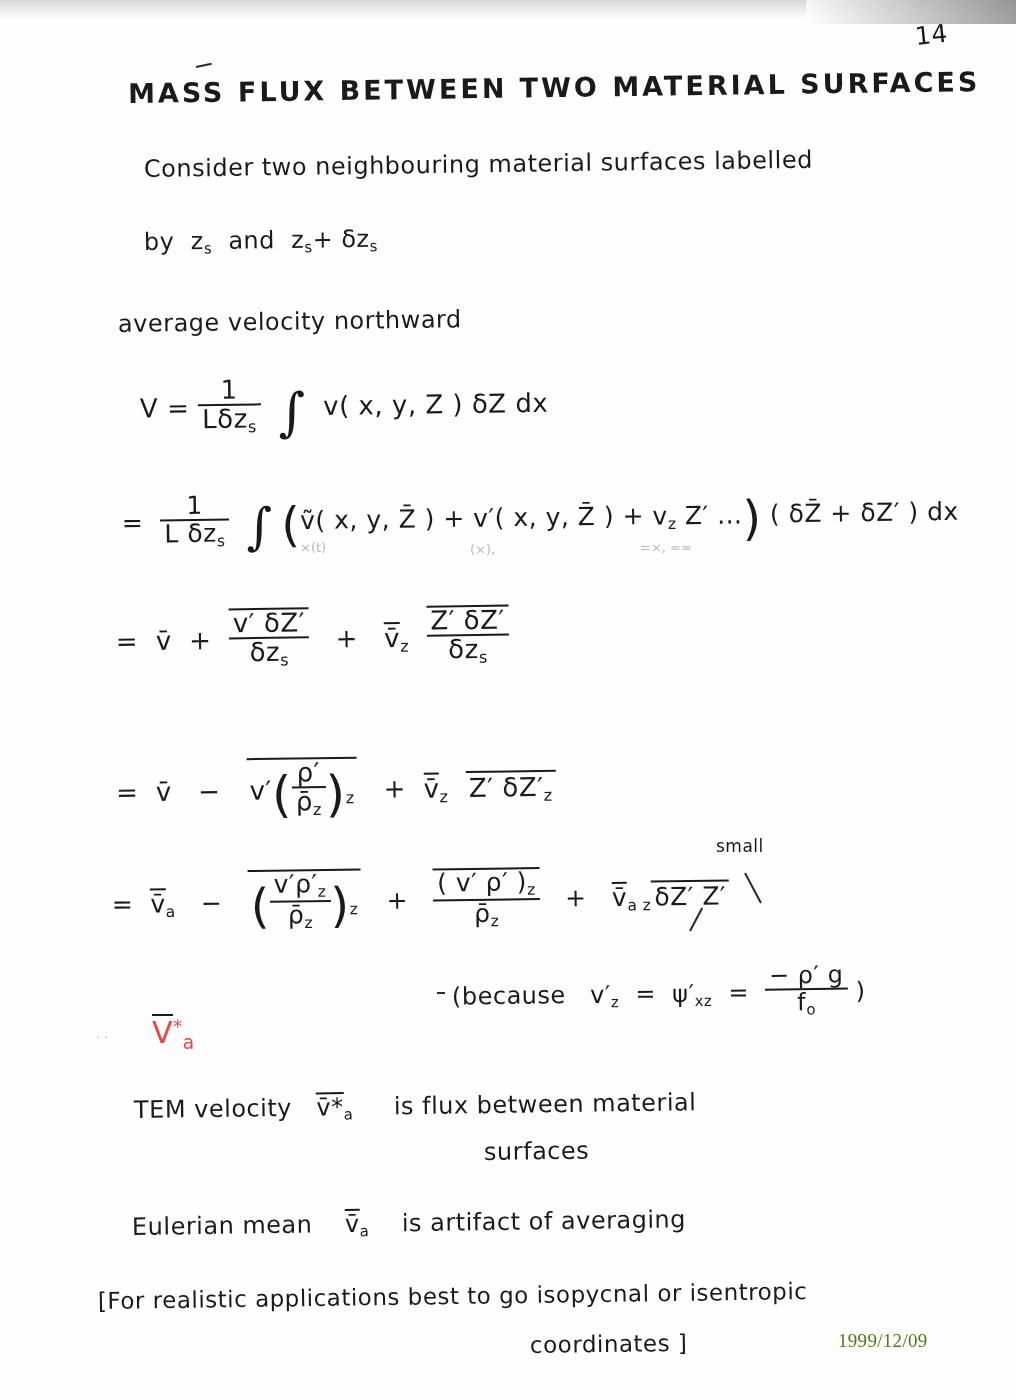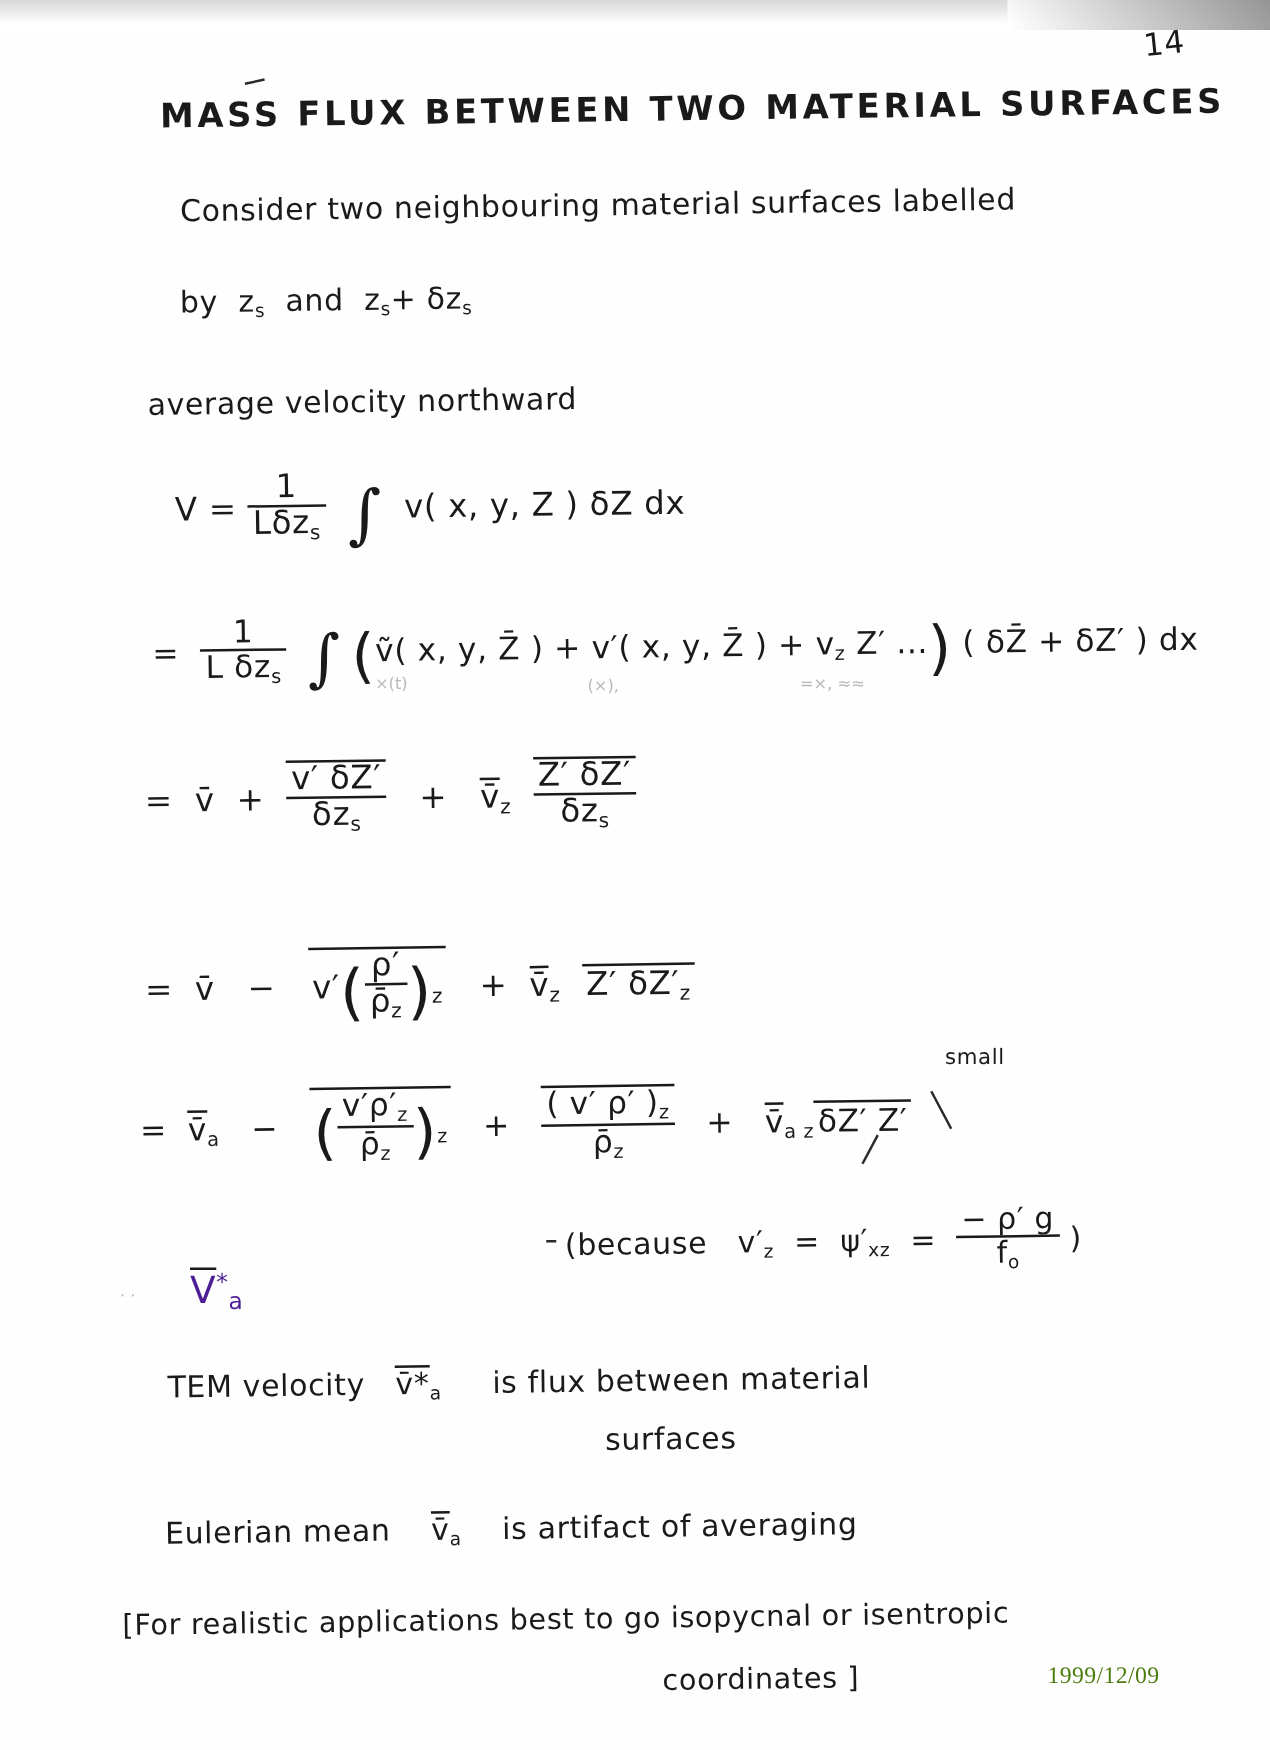--- a/index.html
+++ b/index.html
@@ -97,21 +97,21 @@
     position: absolute;
     white-space: nowrap;
   }
   .strike-mark {
     position: absolute;
     background: #2a2a2a;
     height: 2px;
     transform-origin: left center;
   }
   .ghost {
-    color: #4c1d95;
+    color: #ef4444;
   }
   .edge-shadow {
     position: absolute;
     top: 0; left: 0;
     width: 1016px; height: 26px;
     background: linear-gradient(to bottom, #cfcfcf 0%, #ffffff 75%);
     opacity: 0.8;
   }
   .corner-dark {
     position: absolute;
@@ -216,21 +216,21 @@
       </span><span class="paren-big">)</span><sub>z</sub></span>
     &nbsp;&nbsp;<span>+</span>
     &nbsp;&nbsp;<span class="frac">
       <span class="num ovb2"><span>( v′  ρ′ )</span><sub>z</sub></span>
       <span class="den"><span>ρ̄</span><sub>z</sub></span>
     </span>
     &nbsp;&nbsp;<span>+</span>
     &nbsp;&nbsp;<span><span class="ovb">v̄</span><sub>a z</sub></span><span class="ovb2"><span>δZ′  Z′</span></span>
   </div>
 
-  <div class="hw small-note" style="left:756px; top:836px;">small</div>
+  <div class="hw small-note" style="left:716px; top:836px;">small</div>
   <div class="strike-mark" style="left:745px; top:872px; width:34px; transform: rotate(62deg);"></div>
   <div class="strike-mark" style="left:690px; top:930px; width:26px; transform: rotate(-62deg);"></div>
 
   <div class="hw eq slant" style="left:452px; top:970px; font-size:24px;">
     <span>(because</span>
     &nbsp;&nbsp;<span><span>v′</span><sub>z</sub></span>
     &nbsp;<span>=</span>
     &nbsp;<span><span>ψ′</span><sub>xz</sub></span>
     &nbsp;<span>=</span>
     &nbsp;<span class="frac">

